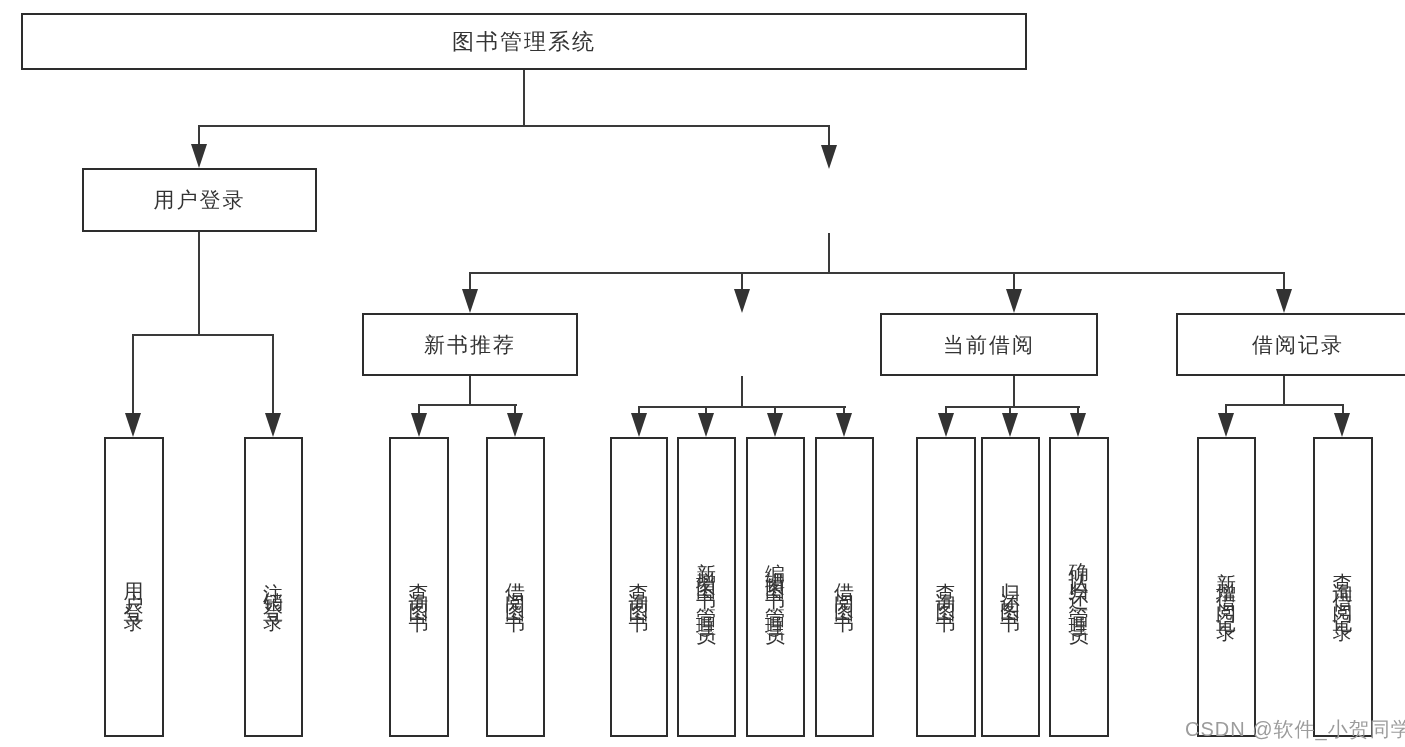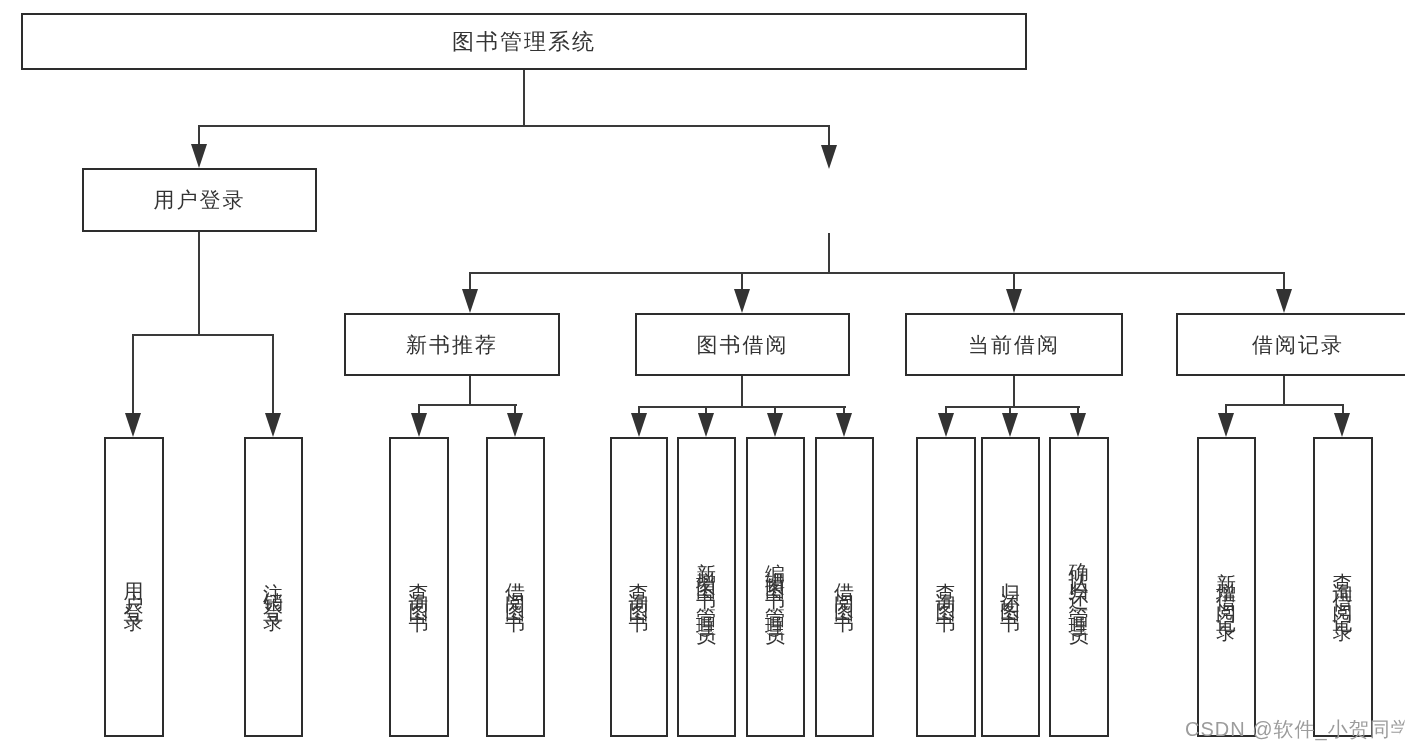--- a/index.html
+++ b/index.html
@@ -3,21 +3,20 @@
 <meta charset="utf-8">
 <style>
   html,body{margin:0;padding:0;background:#fff;}
   #canvas{
     position:relative;
     width:1405px;height:747px;
     background:#fff;
     font-family:"Liberation Sans","DejaVu Sans",sans-serif;
     color:#333;
     overflow:hidden;
-    border-radius:30px;
   }
   .box{
     position:absolute;
     box-sizing:border-box;
     border:2px solid #2d2d2d;
     background:#fff;
     display:flex;
     align-items:center;
     justify-content:center;
   }
@@ -55,25 +54,24 @@
 </head>
 <body>
 
 <div id="canvas">
 
   <div class="box hbox" style="left:21px;top:13px;width:1006px;height:57px;font-size:22px;">图书管理系统</div>
 
   <div class="box hbox" style="left:82px;top:168px;width:235px;height:64px;">用户登录</div>
 
 
-  <div class="box hbox" style="left:344px;top:313px;width:216px;height:63px;">新书推荐</div>
+  <div class="box hbox" style="left:362px;top:313px;width:216px;height:63px;">新书推荐</div>
 
-  <div class="box hbox" style="left:635px;top:313px;width:215px;height:63px;">图书借阅</div>
 
-  <div class="box hbox" style="left:905px;top:313px;width:218px;height:63px;">当前借阅</div>
+  <div class="box hbox" style="left:880px;top:313px;width:218px;height:63px;">当前借阅</div>
 
   <div class="box hbox" style="left:1176px;top:313px;width:244px;height:63px;">借阅记录</div>
 
   <div class="box vbox" style="left:104px;top:437px;width:60px;height:300px;">用户登录</div>
 
   <div class="box vbox" style="left:244px;top:437px;width:59px;height:300px;">注销登录</div>
 
   <div class="box vbox" style="left:389px;top:437px;width:60px;height:300px;">查询图书</div>
 
   <div class="box vbox" style="left:486px;top:437px;width:59px;height:300px;">借阅图书</div>

